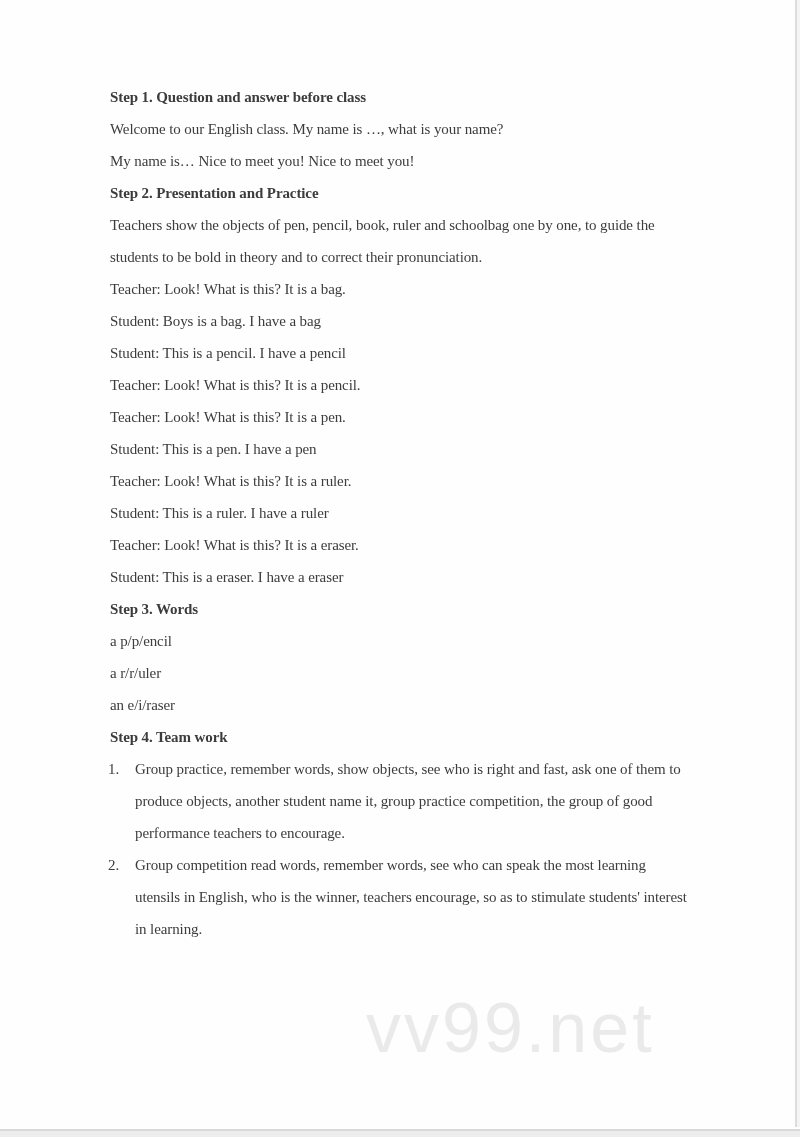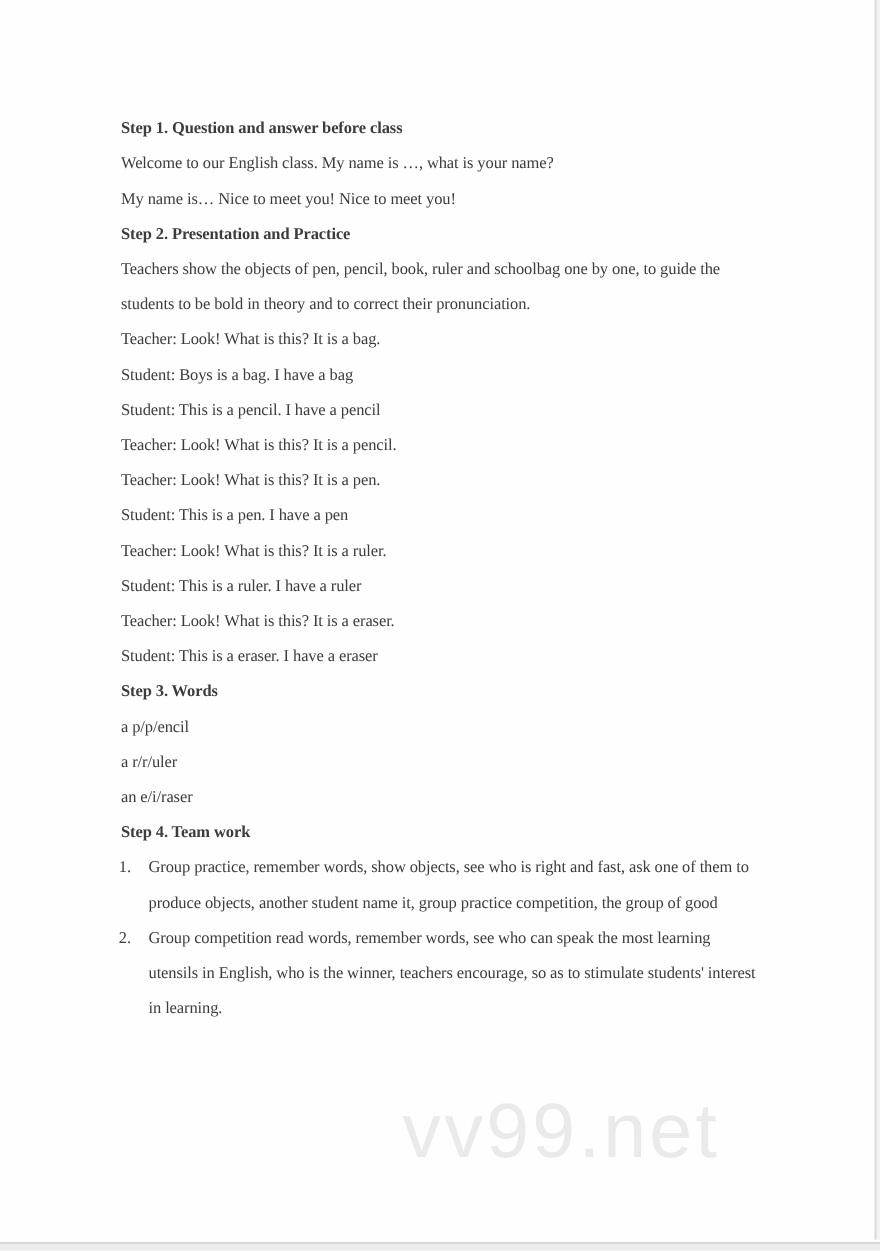--- a/index.html
+++ b/index.html
@@ -30,21 +30,20 @@
     line-height:70px;
     letter-spacing:3px;
     color:var(--watermark);
     user-select:none;
   }
   .content{
     position:absolute;
     left:110px;top:81px;
     z-index:1;
     width:660px;
-    margin-top:20px;
   }
   .line{
     position:relative;
     height:32px;
     line-height:32px;
     white-space:nowrap;
     font-size:15px;
     letter-spacing:-0.1px;
     color:var(--text);
   }
@@ -159,20 +158,24 @@
     <span class="txt">Step 4. Team work</span>
   </div>
       <div class="line numbered">
     <span class="num">1.</span>
     <span class="txt">Group practice, remember words, show objects, see who is right and fast, ask one of them to</span>
   </div>
       <div class="line indent">
     
     <span class="txt">produce objects, another student name it, group practice competition, the group of good</span>
   </div>
+      <div class="line indent">
+    
+    <span class="txt">performance teachers to encourage.</span>
+  </div>
       <div class="line numbered">
     <span class="num">2.</span>
     <span class="txt">Group competition read words, remember words, see who can speak the most learning</span>
   </div>
       <div class="line indent">
     
     <span class="txt">utensils in English, who is the winner, teachers encourage, so as to stimulate students' interest</span>
   </div>
       <div class="line indent">
     

